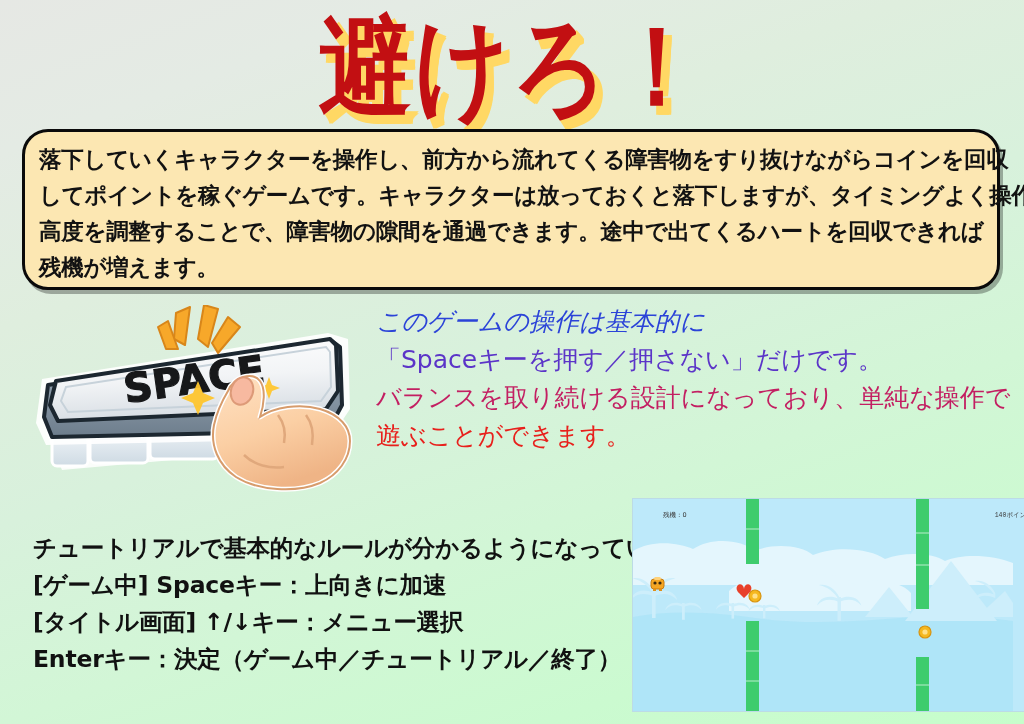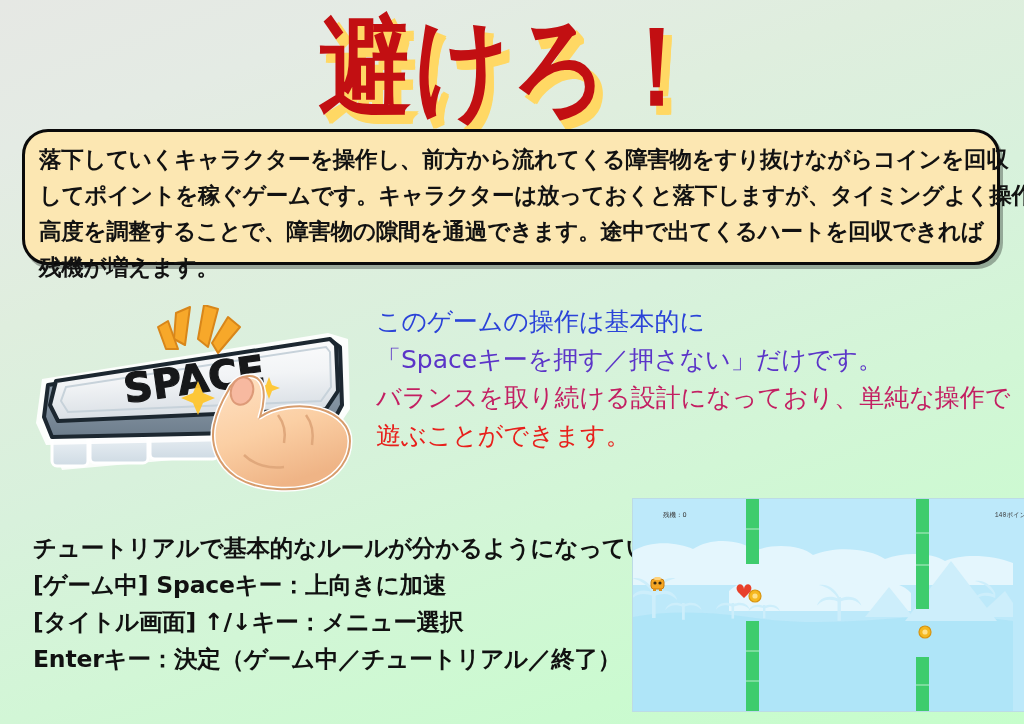--- a/index.html
+++ b/index.html
@@ -55,21 +55,21 @@
     transform: scaleY(1.18) scaleX(1.02);
     transform-origin: center top;
   }
 
   
   #desc-box {
     position: absolute;
     left: 22px;
     top: 129px;
     width: 978px;
-    height: 136px;
+    height: 161px;
     box-sizing: border-box;
     background: #fce7b2;
     border: 3px solid #0a0a0a;
     border-radius: 26px;
     padding: 9px 14px 0 14px;
     box-shadow: 3px 4px 0 rgba(0,0,0,0.30);
   }
   .desc-line {
     font-size: 22.5px;
     font-weight: bold;
@@ -97,21 +97,21 @@
     top: 303px;
     width: 630px;
   }
   .grad-line {
     font-size: 25px;
     line-height: 38px;
     white-space: nowrap;
     font-family: "DejaVu Sans", "Liberation Sans", sans-serif;
     letter-spacing: 0px;
   }
-  .grad-line.l0 { color: #2b43d8; }
+  .grad-line.l0 { color: #2b43d8; font-style: italic; }
   .grad-line.l1 { color: #5b34c8; }
   .grad-line.l2 { color: #8f2aaf; }
   .grad-line.l3 { color: #c31f62; }
   .grad-line.l4 { color: #e8201c; }
 
   
   #key-instructions {
     position: absolute;
     left: 33px;
     top: 530px;

